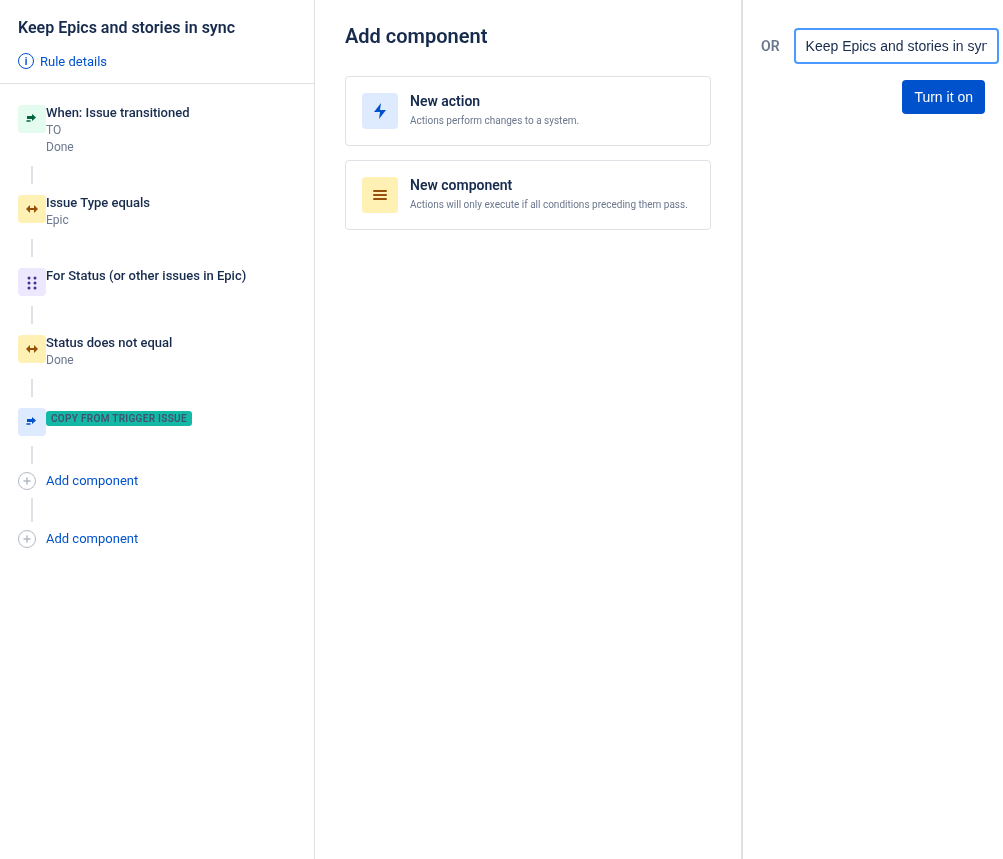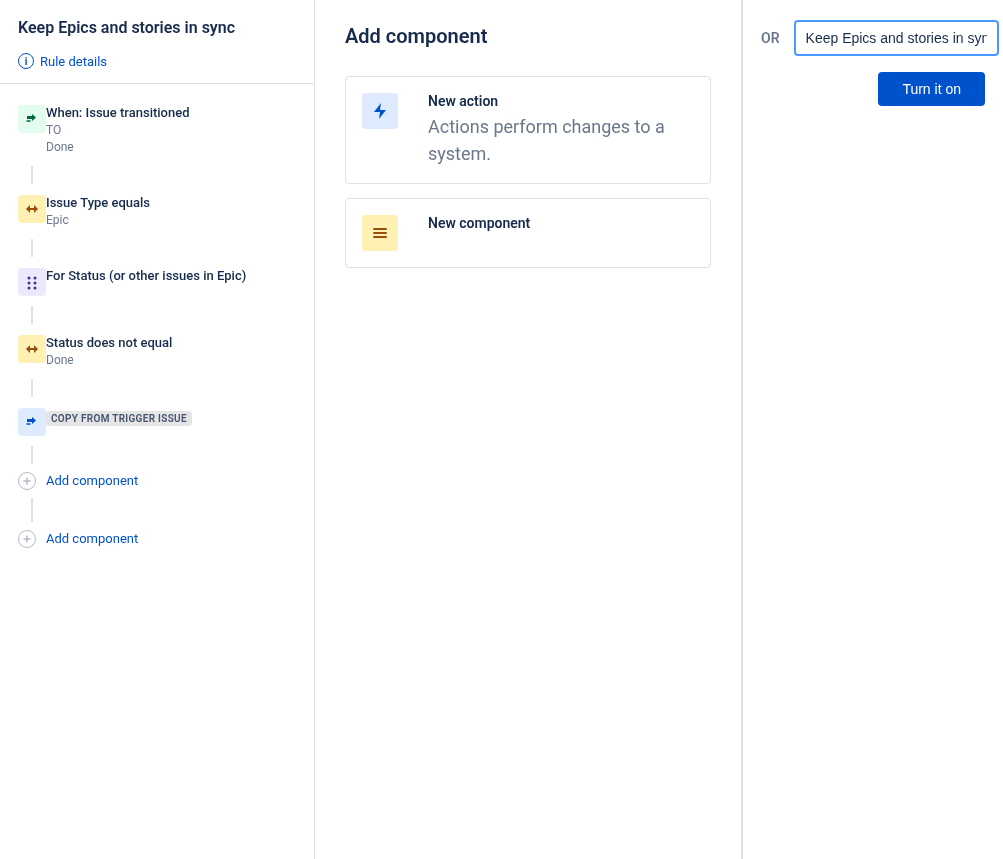--- a/index.html
+++ b/index.html
@@ -91,21 +91,21 @@
       color: #172b4d;
       line-height: 1.4;
     }
     .workflow-item-sub {
       font-size: 12px;
       color: #6b778c;
       line-height: 1.4;
     }
     .badge {
       display: inline-block;
-      background: #e5e5e5;
+      background: #14b8a6;
       color: #42526e;
       font-size: 10px;
       font-weight: 600;
       padding: 2px 5px;
       border-radius: 3px;
       margin-top: 4px;
       letter-spacing: 0.3px;
     }
 
     
@@ -146,21 +146,21 @@
     .panel-title {
       font-size: 20px;
       font-weight: 600;
       color: #172b4d;
       margin-bottom: 28px;
     }
 
     .component-card {
       display: flex;
       align-items: flex-start;
-      gap: 30px;
+      gap: 12px;
       padding: 16px;
       border: 1px solid #dfe1e6;
       border-radius: 4px;
       margin-bottom: 14px;
       cursor: pointer;
       background: #fff;
     }
     .card-icon {
       width: 36px;
       height: 36px;
@@ -174,40 +174,41 @@
     .card-icon-blue { background: #deebff; color: #0052cc; }
     .card-icon-yellow { background: #fff0b3; color: #974F0C; }
     .card-body {}
     .card-title {
       font-size: 14px;
       font-weight: 600;
       color: #172b4d;
       margin-bottom: 4px;
     }
     .card-desc {
-      font-size: 18px;
+      font-size: 10px;
       color: #6b778c;
       line-height: 1.5;
     }
 
     
     .right-panel {
       width: 260px;
       padding: 20px 18px;
       display: flex;
       flex-direction: column;
       align-items: flex-start;
     }
 
     .right-top {
       display: flex;
       align-items: center;
       gap: 14px;
       margin-bottom: 16px;
       width: 100%;
+      margin-top: 8px;
     }
     .or-text {
       font-size: 14px;
       font-weight: 600;
       color: #6b778c;
       flex-shrink: 0;
     }
     .name-input {
       flex: 1;
       border: 2px solid #4c9aff;
@@ -216,21 +217,21 @@
       font-size: 14px;
       color: #172b4d;
       outline: none;
       background: #fff;
     }
     .turn-on-btn {
       background: #0052cc;
       color: #fff;
       border: none;
       border-radius: 4px;
-      padding: 9px 24px;
+      padding: 9px 12px;
       font-size: 14px;
       font-weight: 500;
       cursor: pointer;
       align-self: flex-end;
     }
 
     
     .vertical-divider {
       width: 1px;
       background: #dfe1e6;
@@ -366,20 +367,21 @@
   <div class="component-card">
     <div class="card-icon card-icon-yellow">
       <svg width="20" height="20" viewBox="0 0 20 20" fill="none">
         <rect x="3" y="5" width="14" height="2" rx="1" fill="#974F0C"></rect>
         <rect x="3" y="9" width="14" height="2" rx="1" fill="#974F0C"></rect>
         <rect x="3" y="13" width="14" height="2" rx="1" fill="#974F0C"></rect>
       </svg>
     </div>
     <div class="card-body">
       <div class="card-title">New component</div>
+      <div class="card-desc">Actions will only execute if all conditions preceding them pass.</div>
     </div>
   </div>
 </div>
 
 <div class="vertical-divider"></div>
 
 <div class="right-panel">
   <div class="right-top">
     <span class="or-text">OR</span>
     <input class="name-input" type="text" value="Keep Epics and stories in sync" placeholder="Rule name" style="">

